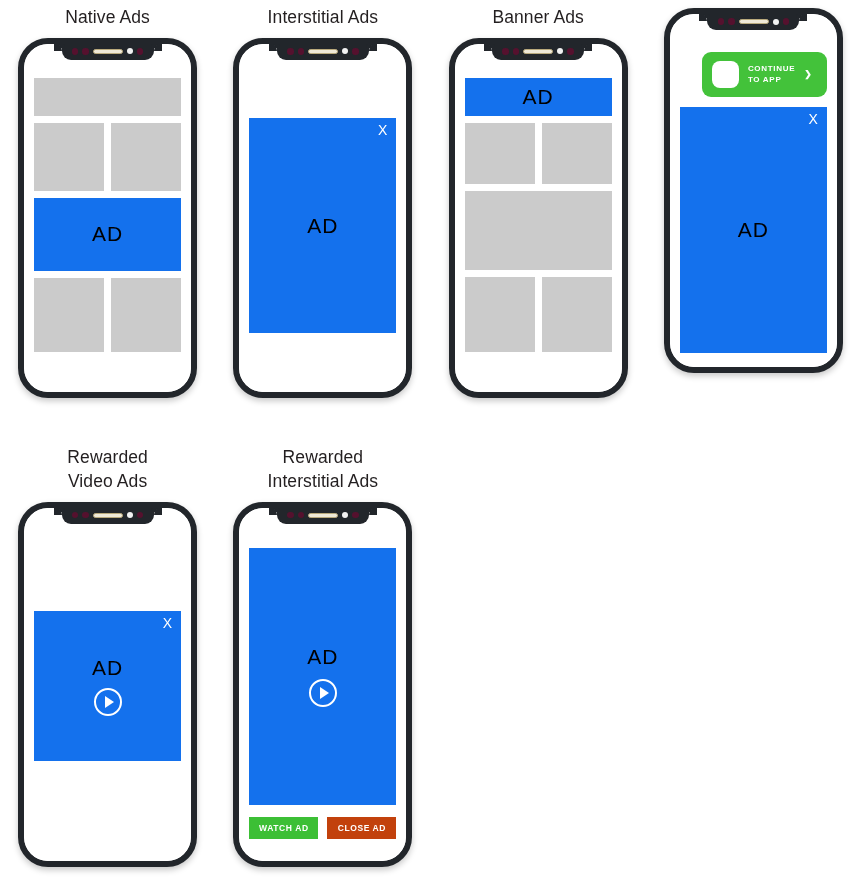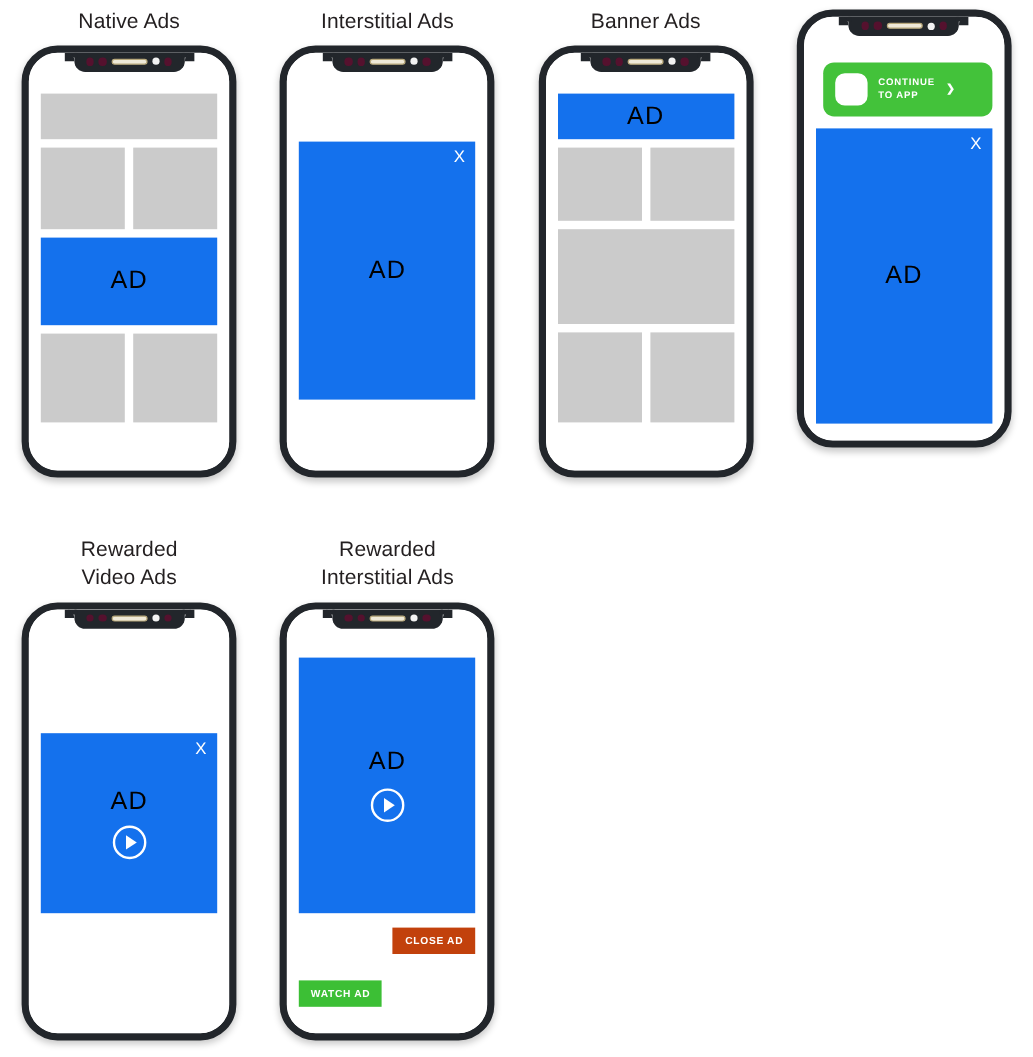--- a/index.html
+++ b/index.html
@@ -121,21 +121,21 @@
   }
   .cta-row{display:flex;align-items:center;gap:9px;}
   .chev{color:#fff;font-size:9px;font-weight:700;line-height:1;}
 
   
   .btn-row{display:flex;gap:9px;}
   .btn{
     flex:1;height:22px;display:flex;align-items:center;justify-content:center;
     color:#ffffff;font-size:8.5px;font-weight:700;letter-spacing:.6px;
   }
-  .btn-watch{background:#3cbf35;margin-top:44px;}
+  .btn-watch{background:#3cbf35;}
   .btn-close{background:#c2410c;}
 </style>
 </head>
 <body>
 
 <div class="grid">
 
   <div class="cell">
     <div class="caption">Native Ads</div>
     <div class="phone">
@@ -219,21 +219,21 @@
     <div class="phone tall">
       <div class="phone-inner">
         <div class="notch">
           <span class="dot-red"></span>
           <span class="dot-red"></span>
           <span class="speaker"></span>
           <span class="dot-white"></span>
           <span class="dot-red"></span>
         </div>
         <div class="screen" style="padding-top:38px;padding-bottom:14px;gap:10px;">
-          <div class="cta" style="margin-left:6px;">
+          <div class="cta" style="margin-left:22px;">
             <span class="cta-icon"></span>
             <div class="cta-row">
               <div class="cta-text">
                 <div>CONTINUE</div>
                 <div>TO APP</div>
               </div>
               <span class="chev">❯</span>
             </div>
           </div>
           <div class="blue center" style="flex:1;">

